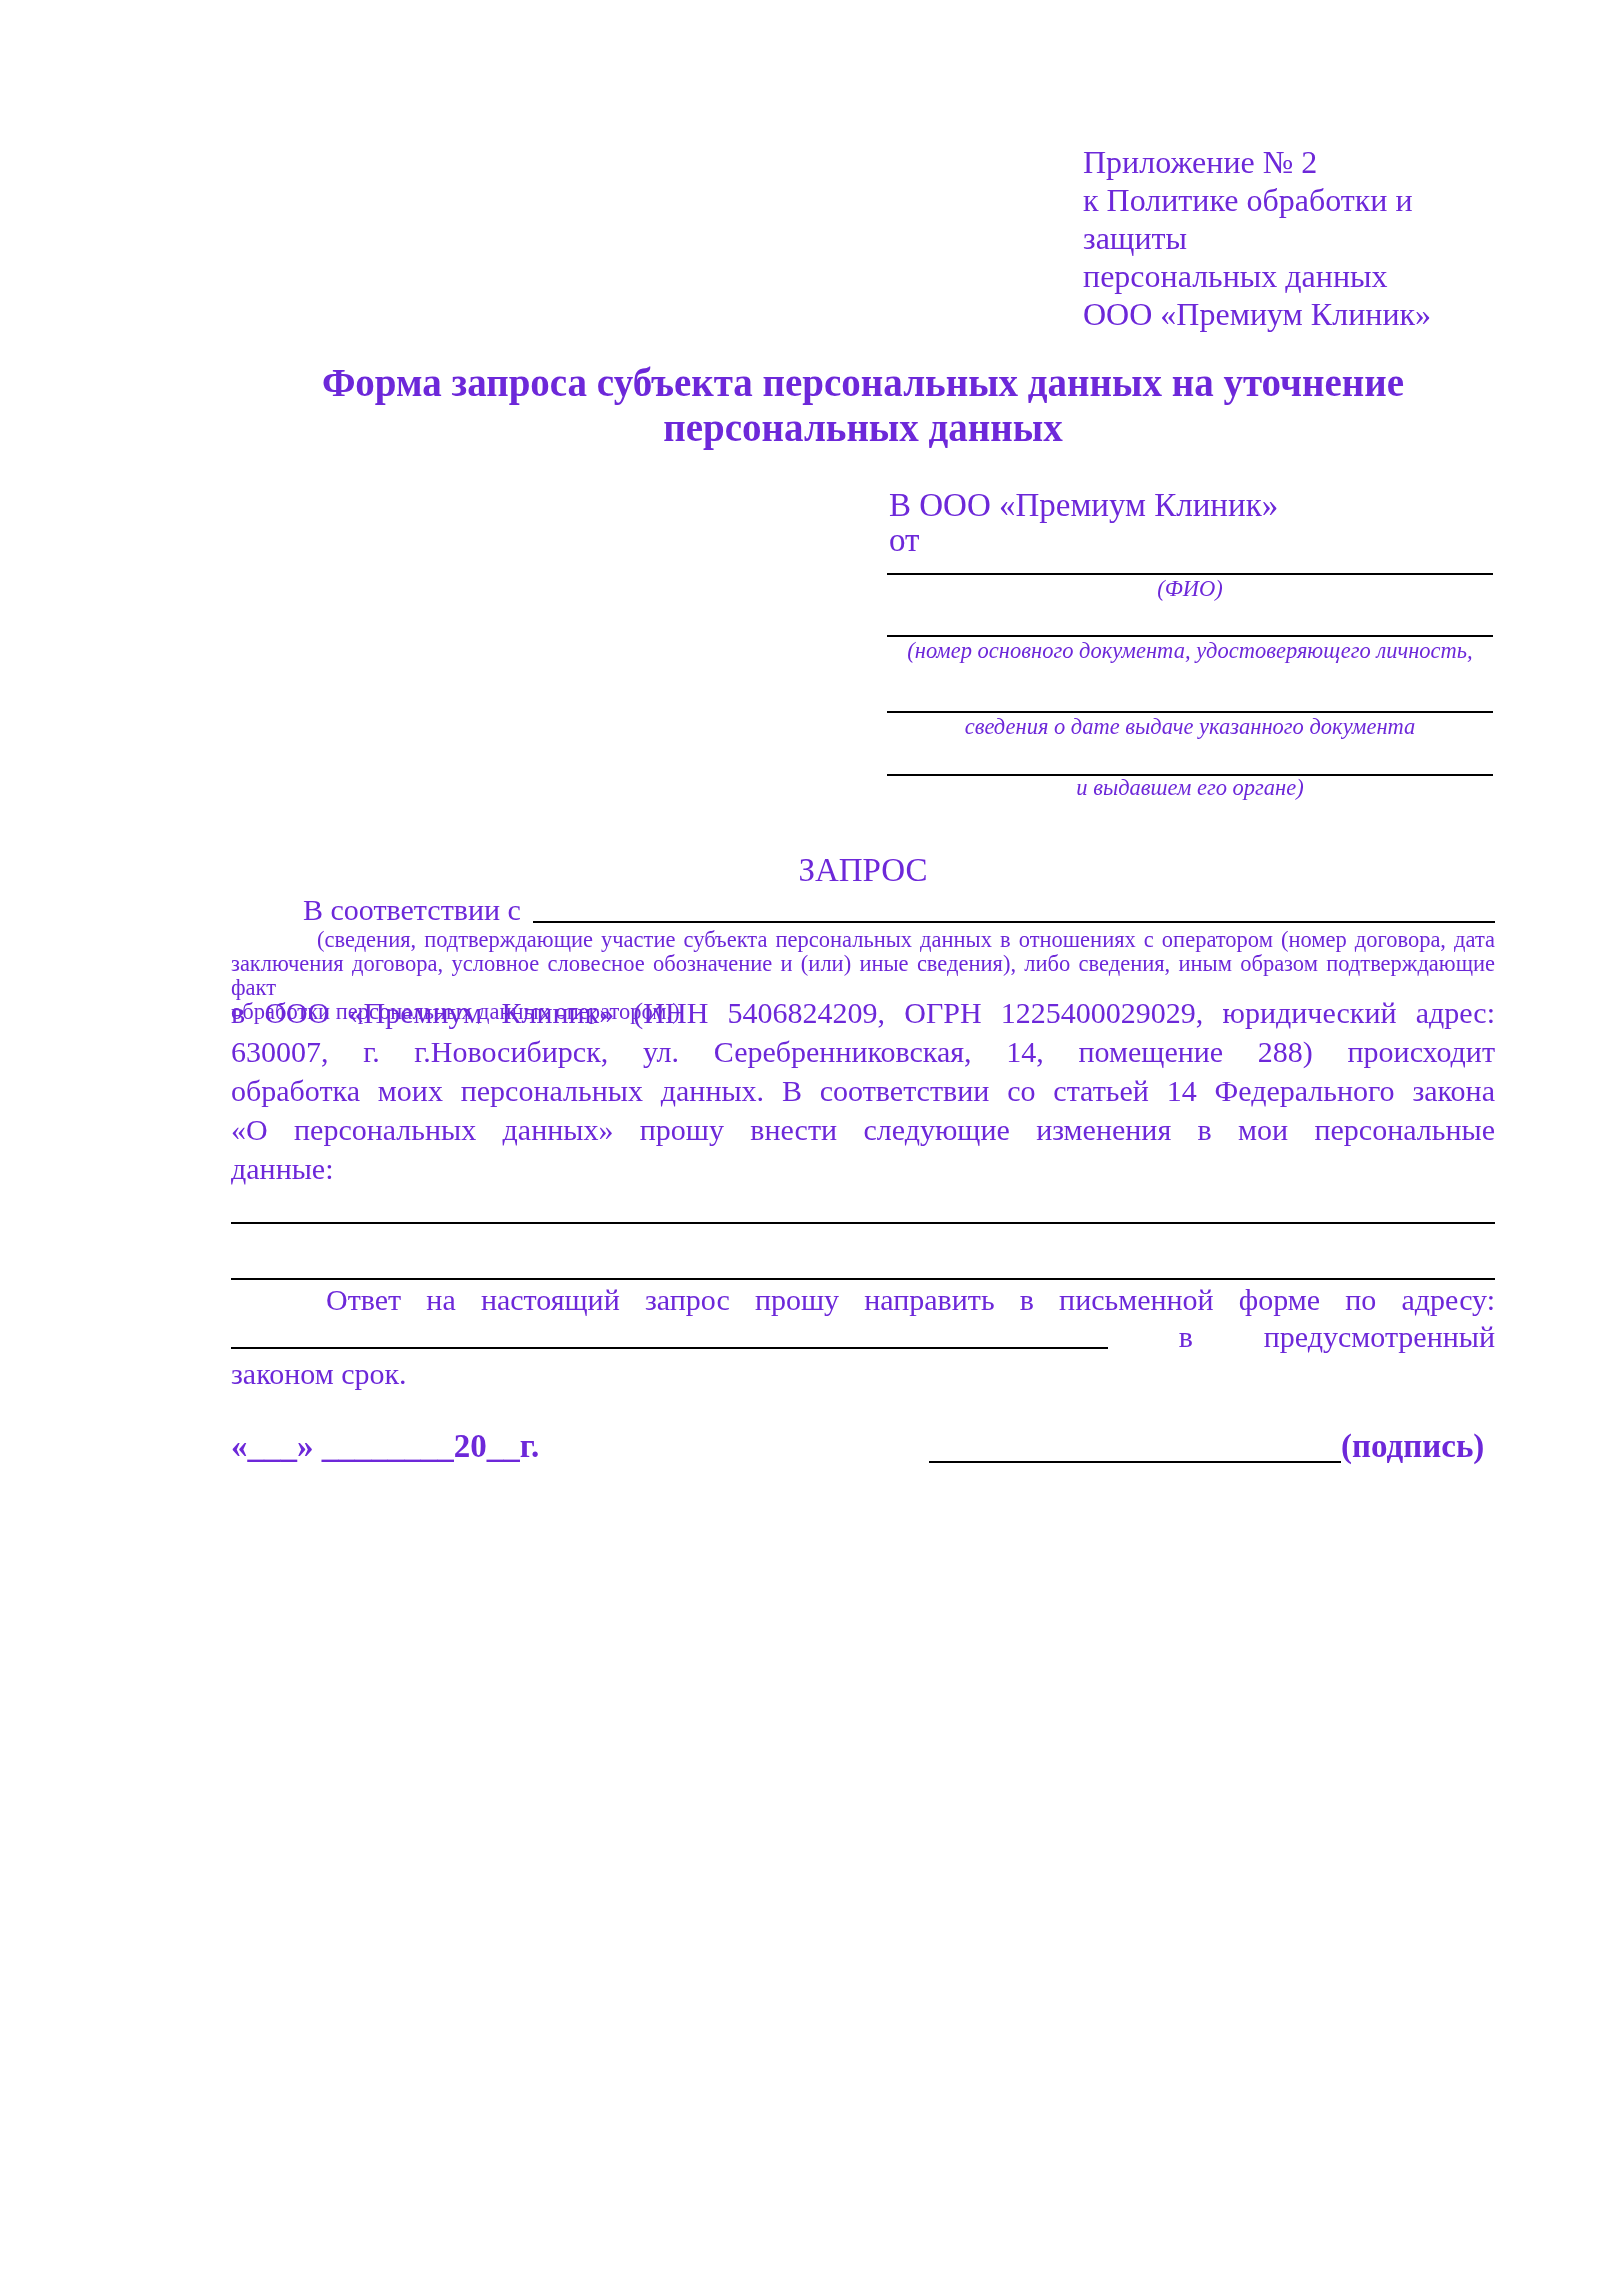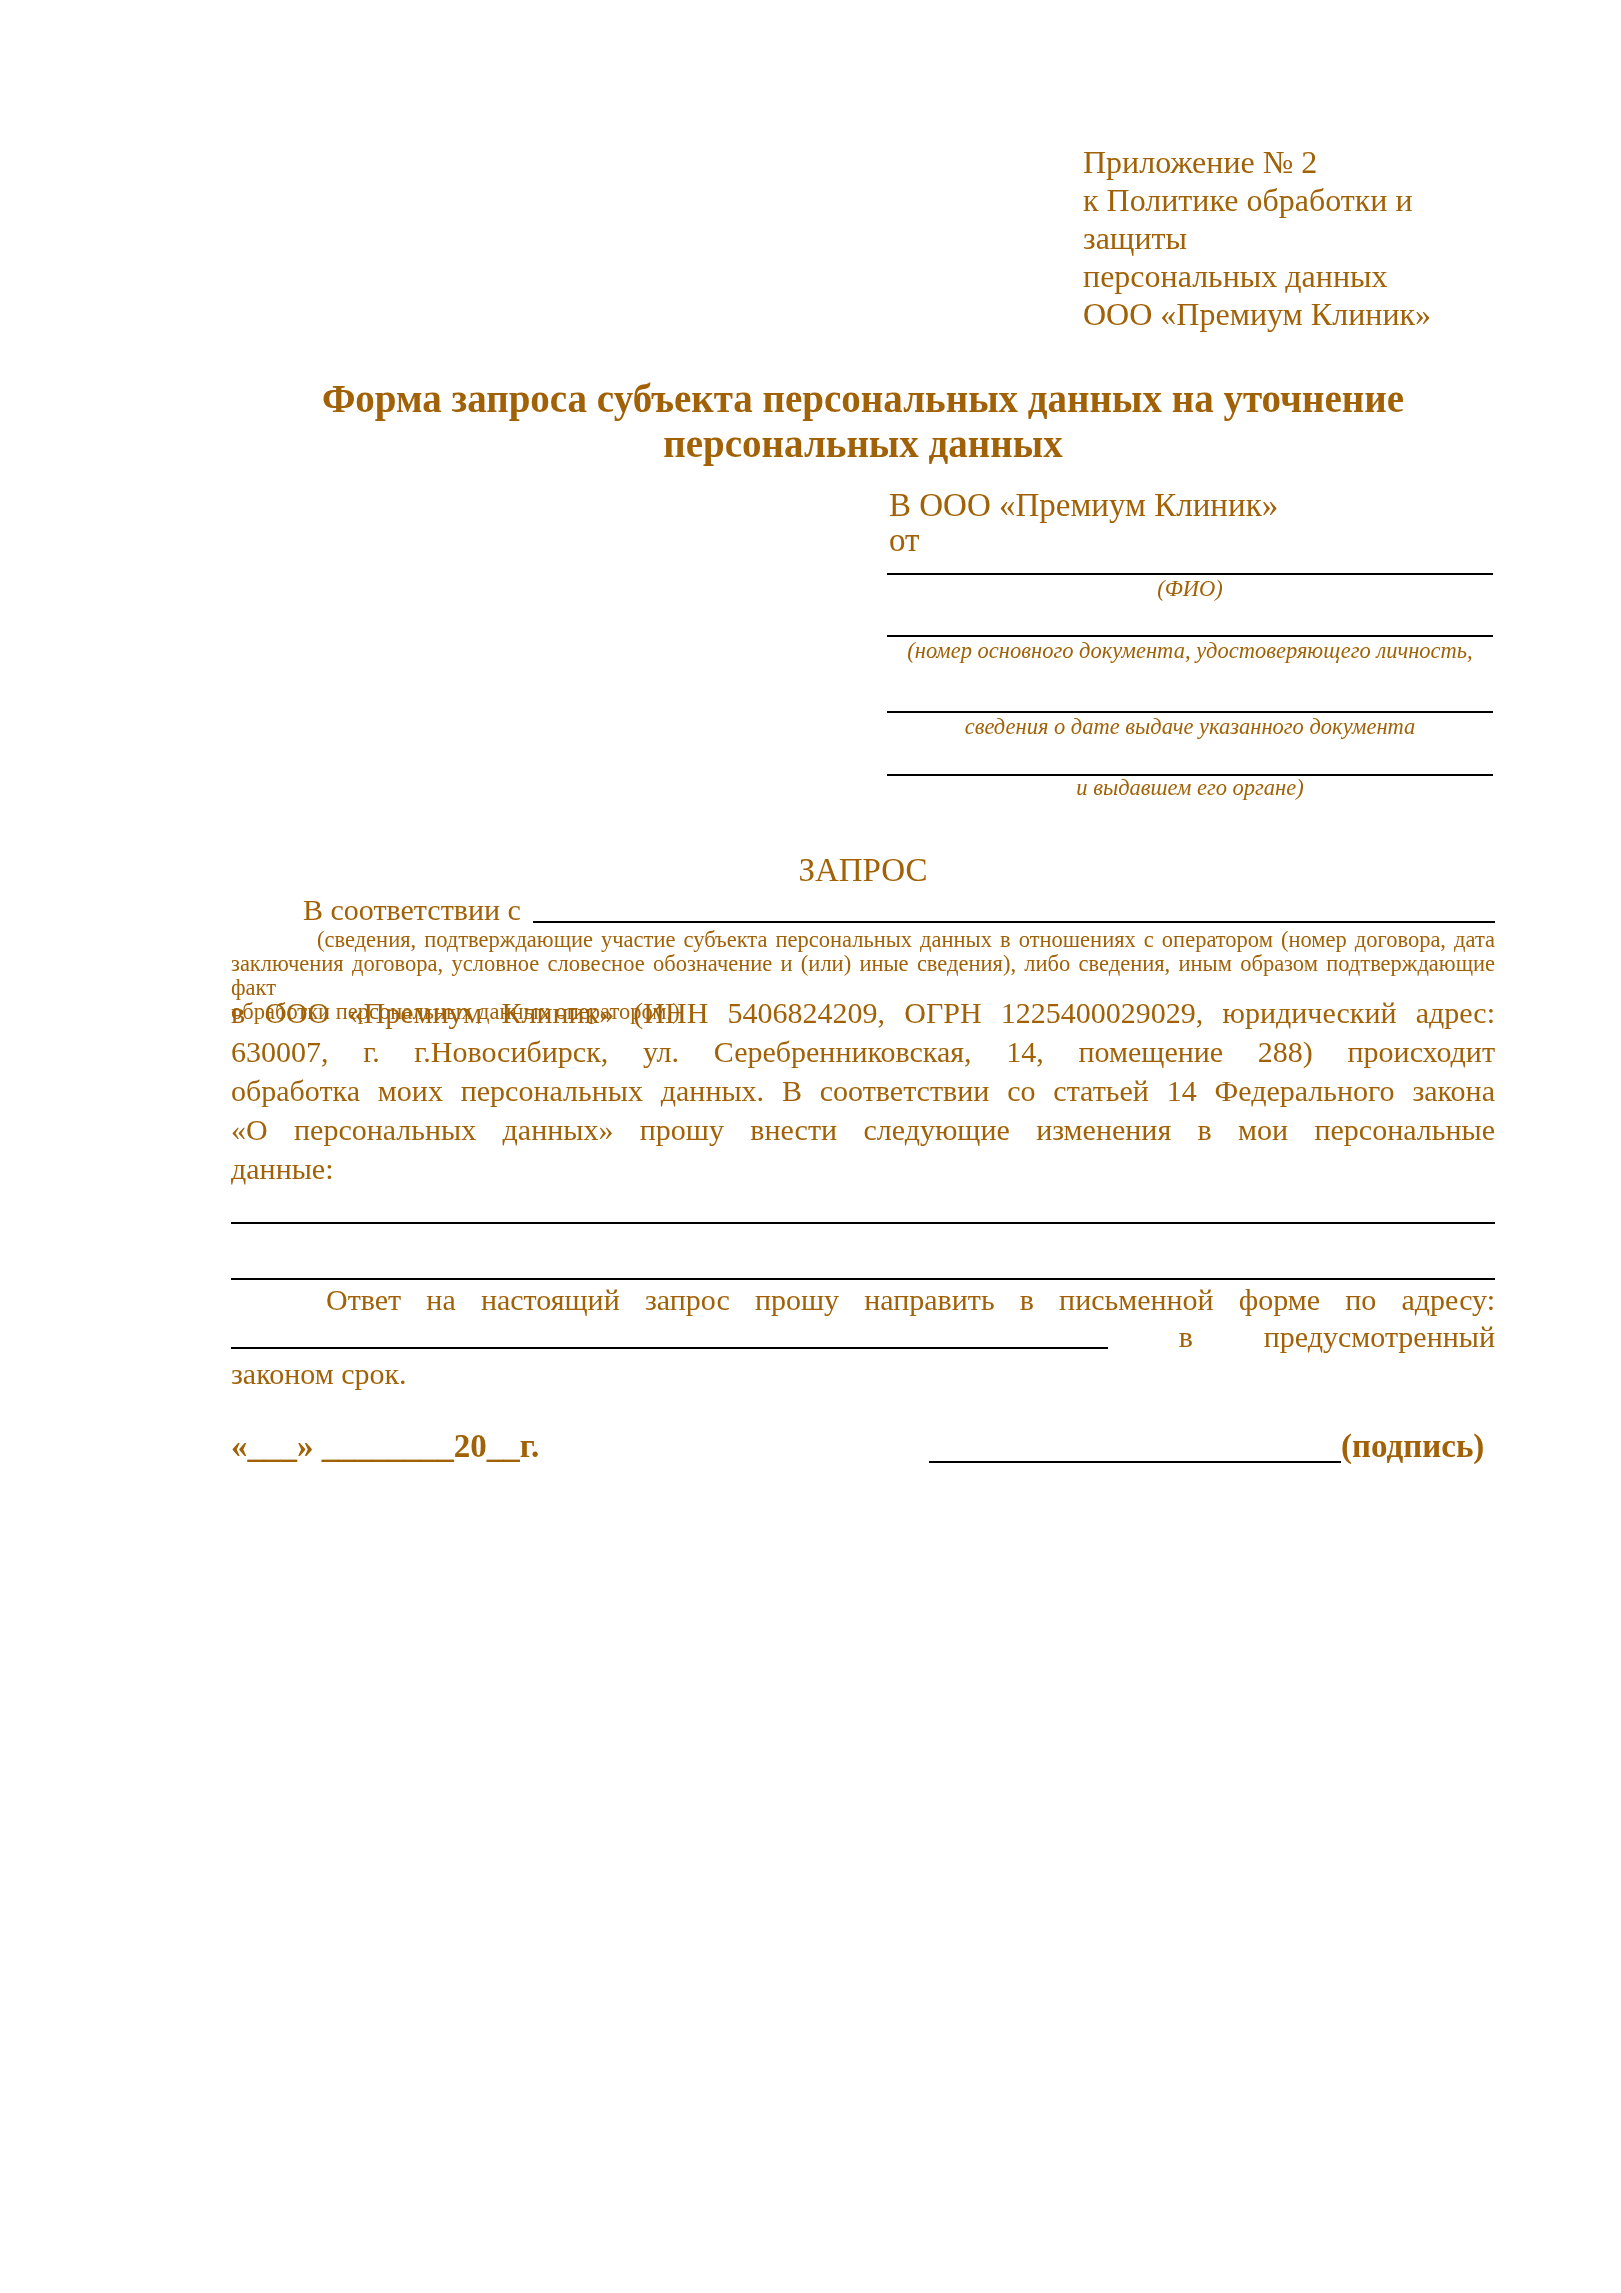--- a/index.html
+++ b/index.html
@@ -1,34 +1,34 @@
 <!DOCTYPE html>
 <html><head>
 <meta charset="utf-8">
 <style>
   * { margin:0; padding:0; box-sizing:border-box; }
   html,body { background:#ffffff; }
   .page {
     position:relative;
     width:1621px; height:2294px;
     background:#ffffff;
-    color:#a16207;
+    color:#6d28d9;
     font-family:"Liberation Serif","DejaVu Serif",serif;
     overflow:hidden;
   }
 
   
   .header-block {
     position:absolute; left:1083px; top:143px; width:421px;
     font-size:32px; line-height:38px; text-align:left;
   }
 
   
   .doc-title {
-    position:absolute; left:231px; top:376px; width:1264px;
+    position:absolute; left:231px; top:360px; width:1264px;
     text-align:center; font-weight:bold; font-size:39px; line-height:45px;
   }
 
   
   .recipient-to { position:absolute; left:889px; top:487px; font-size:33px; line-height:37px;text-align:center; }
   .recipient-from { position:absolute; left:889px; top:522px; font-size:33px; line-height:37px; }
 
   .fline { position:absolute; left:887px; width:606px; height:0; border-bottom:2px solid #000; }
   .fl1 { top:573px; } .fl2 { top:635px; } .fl3 { top:711px; } .fl4 { top:774px; }
 

